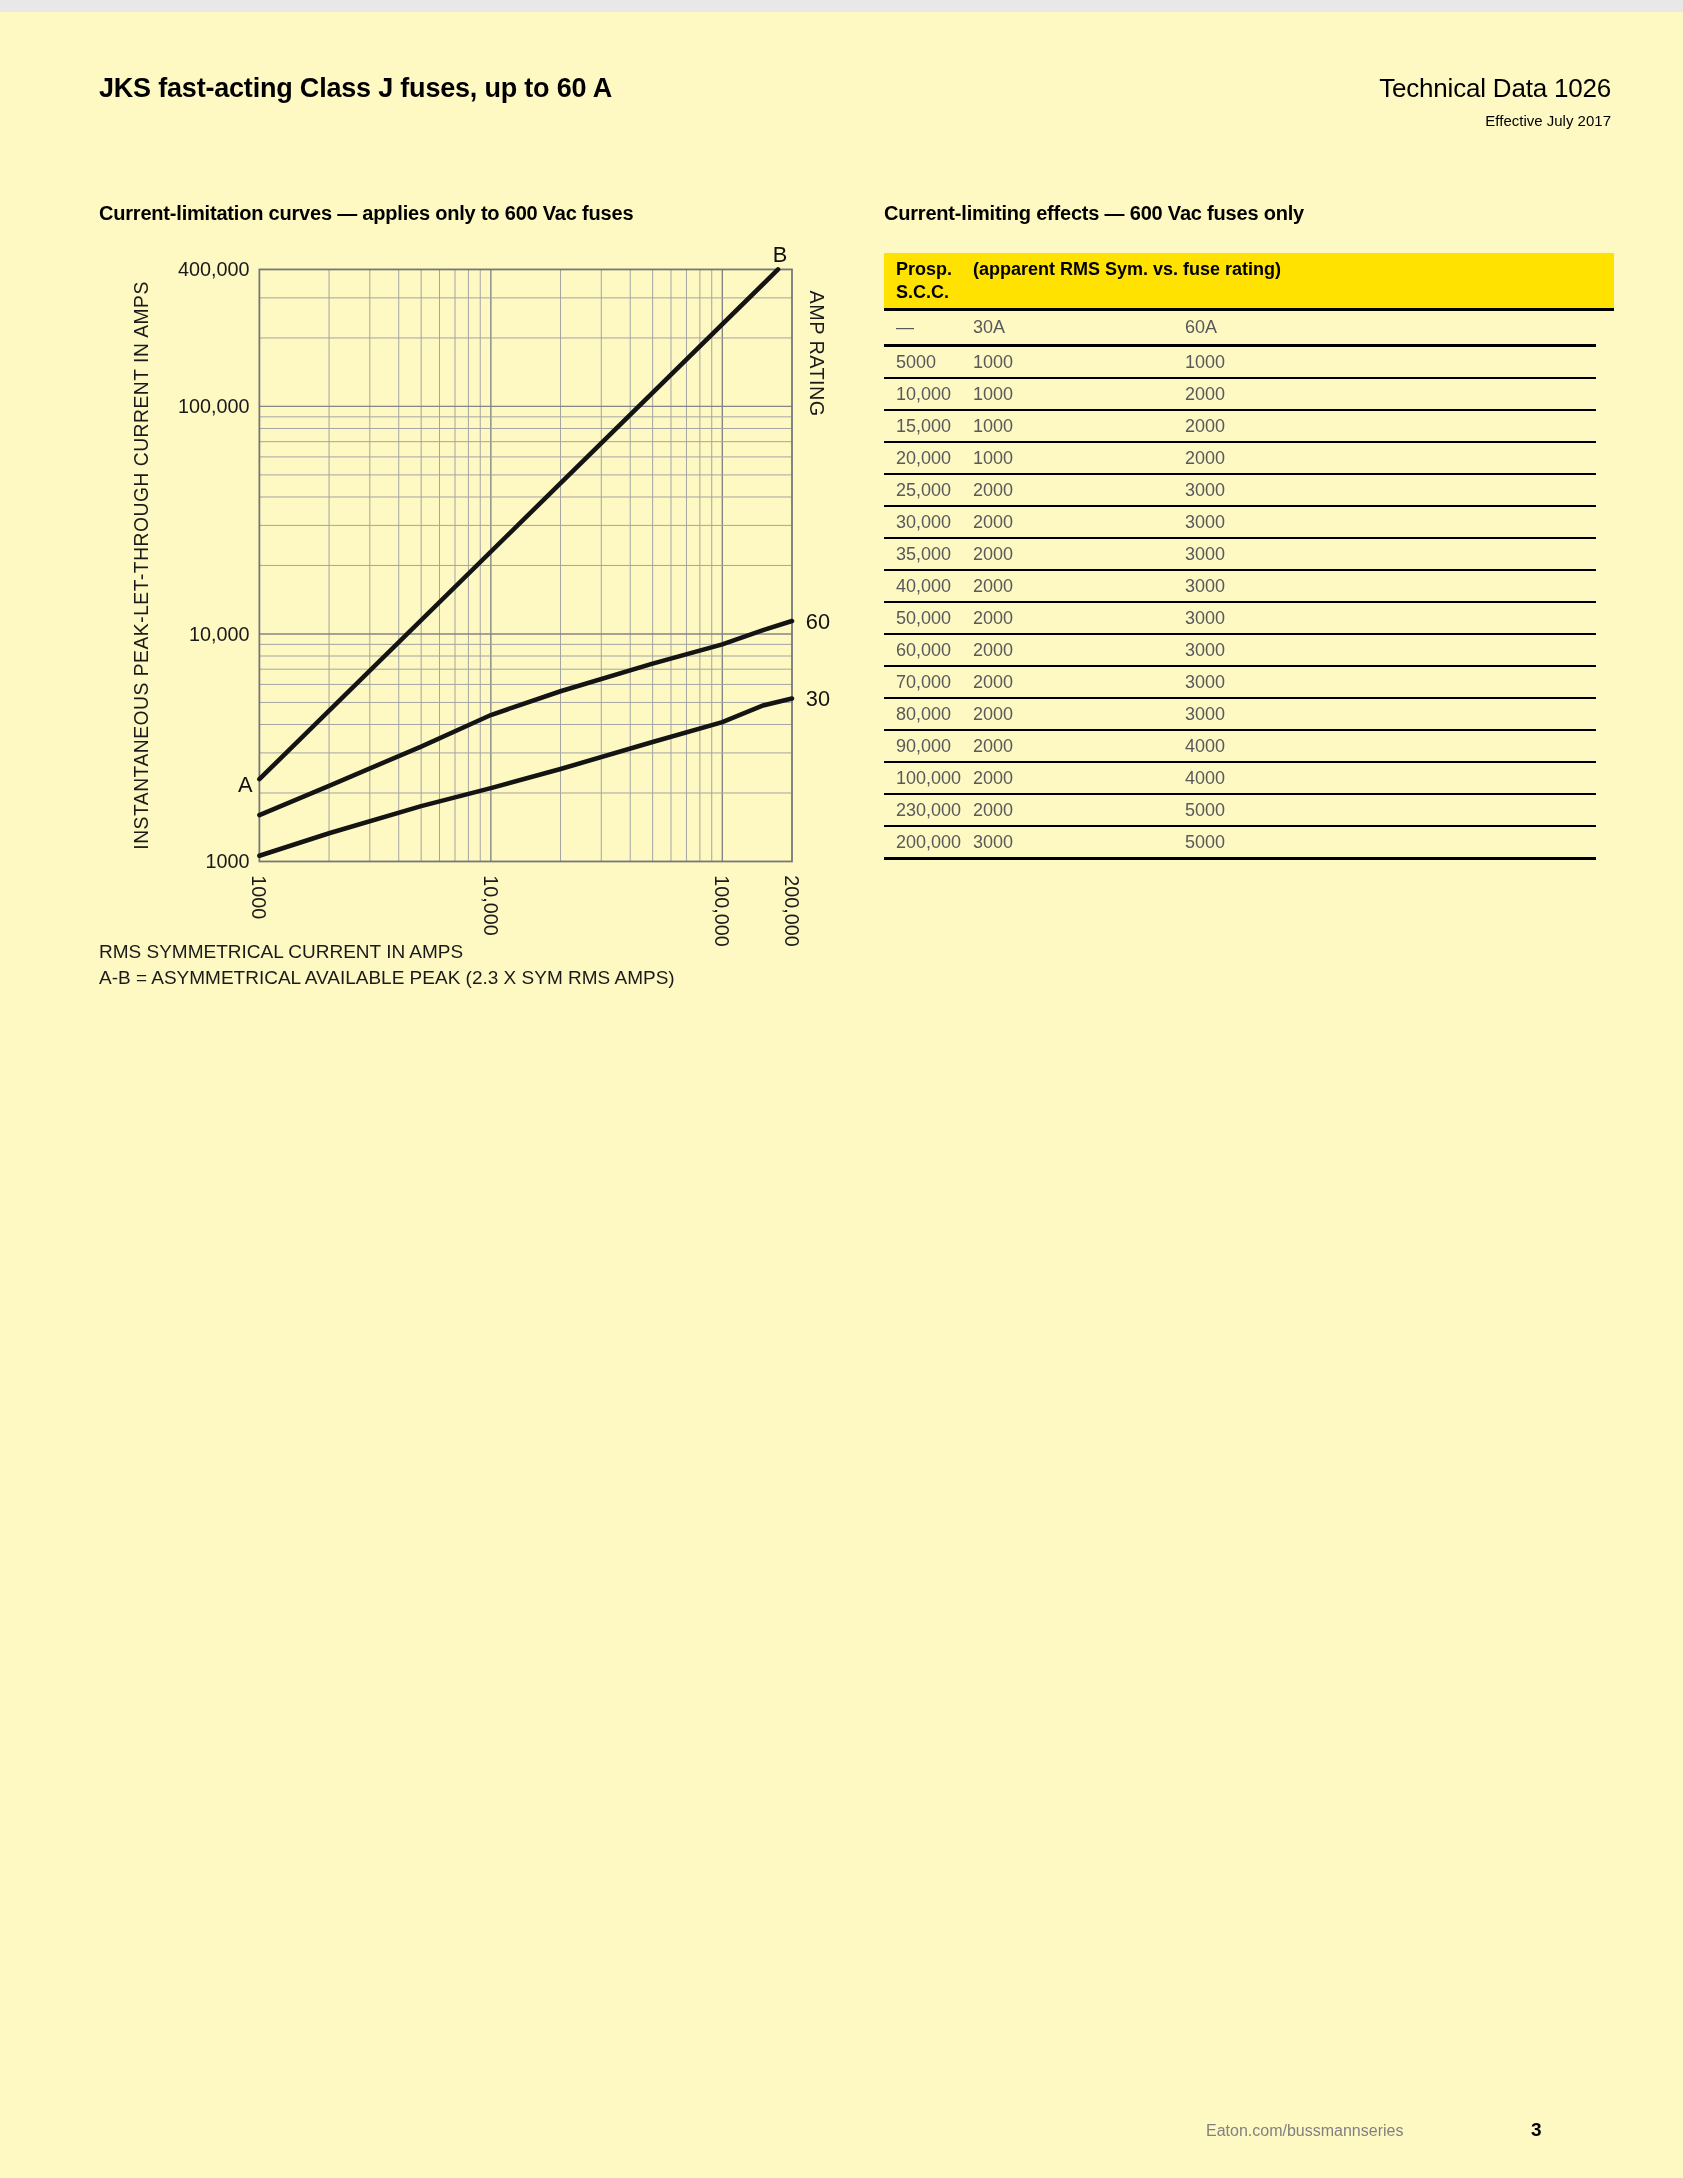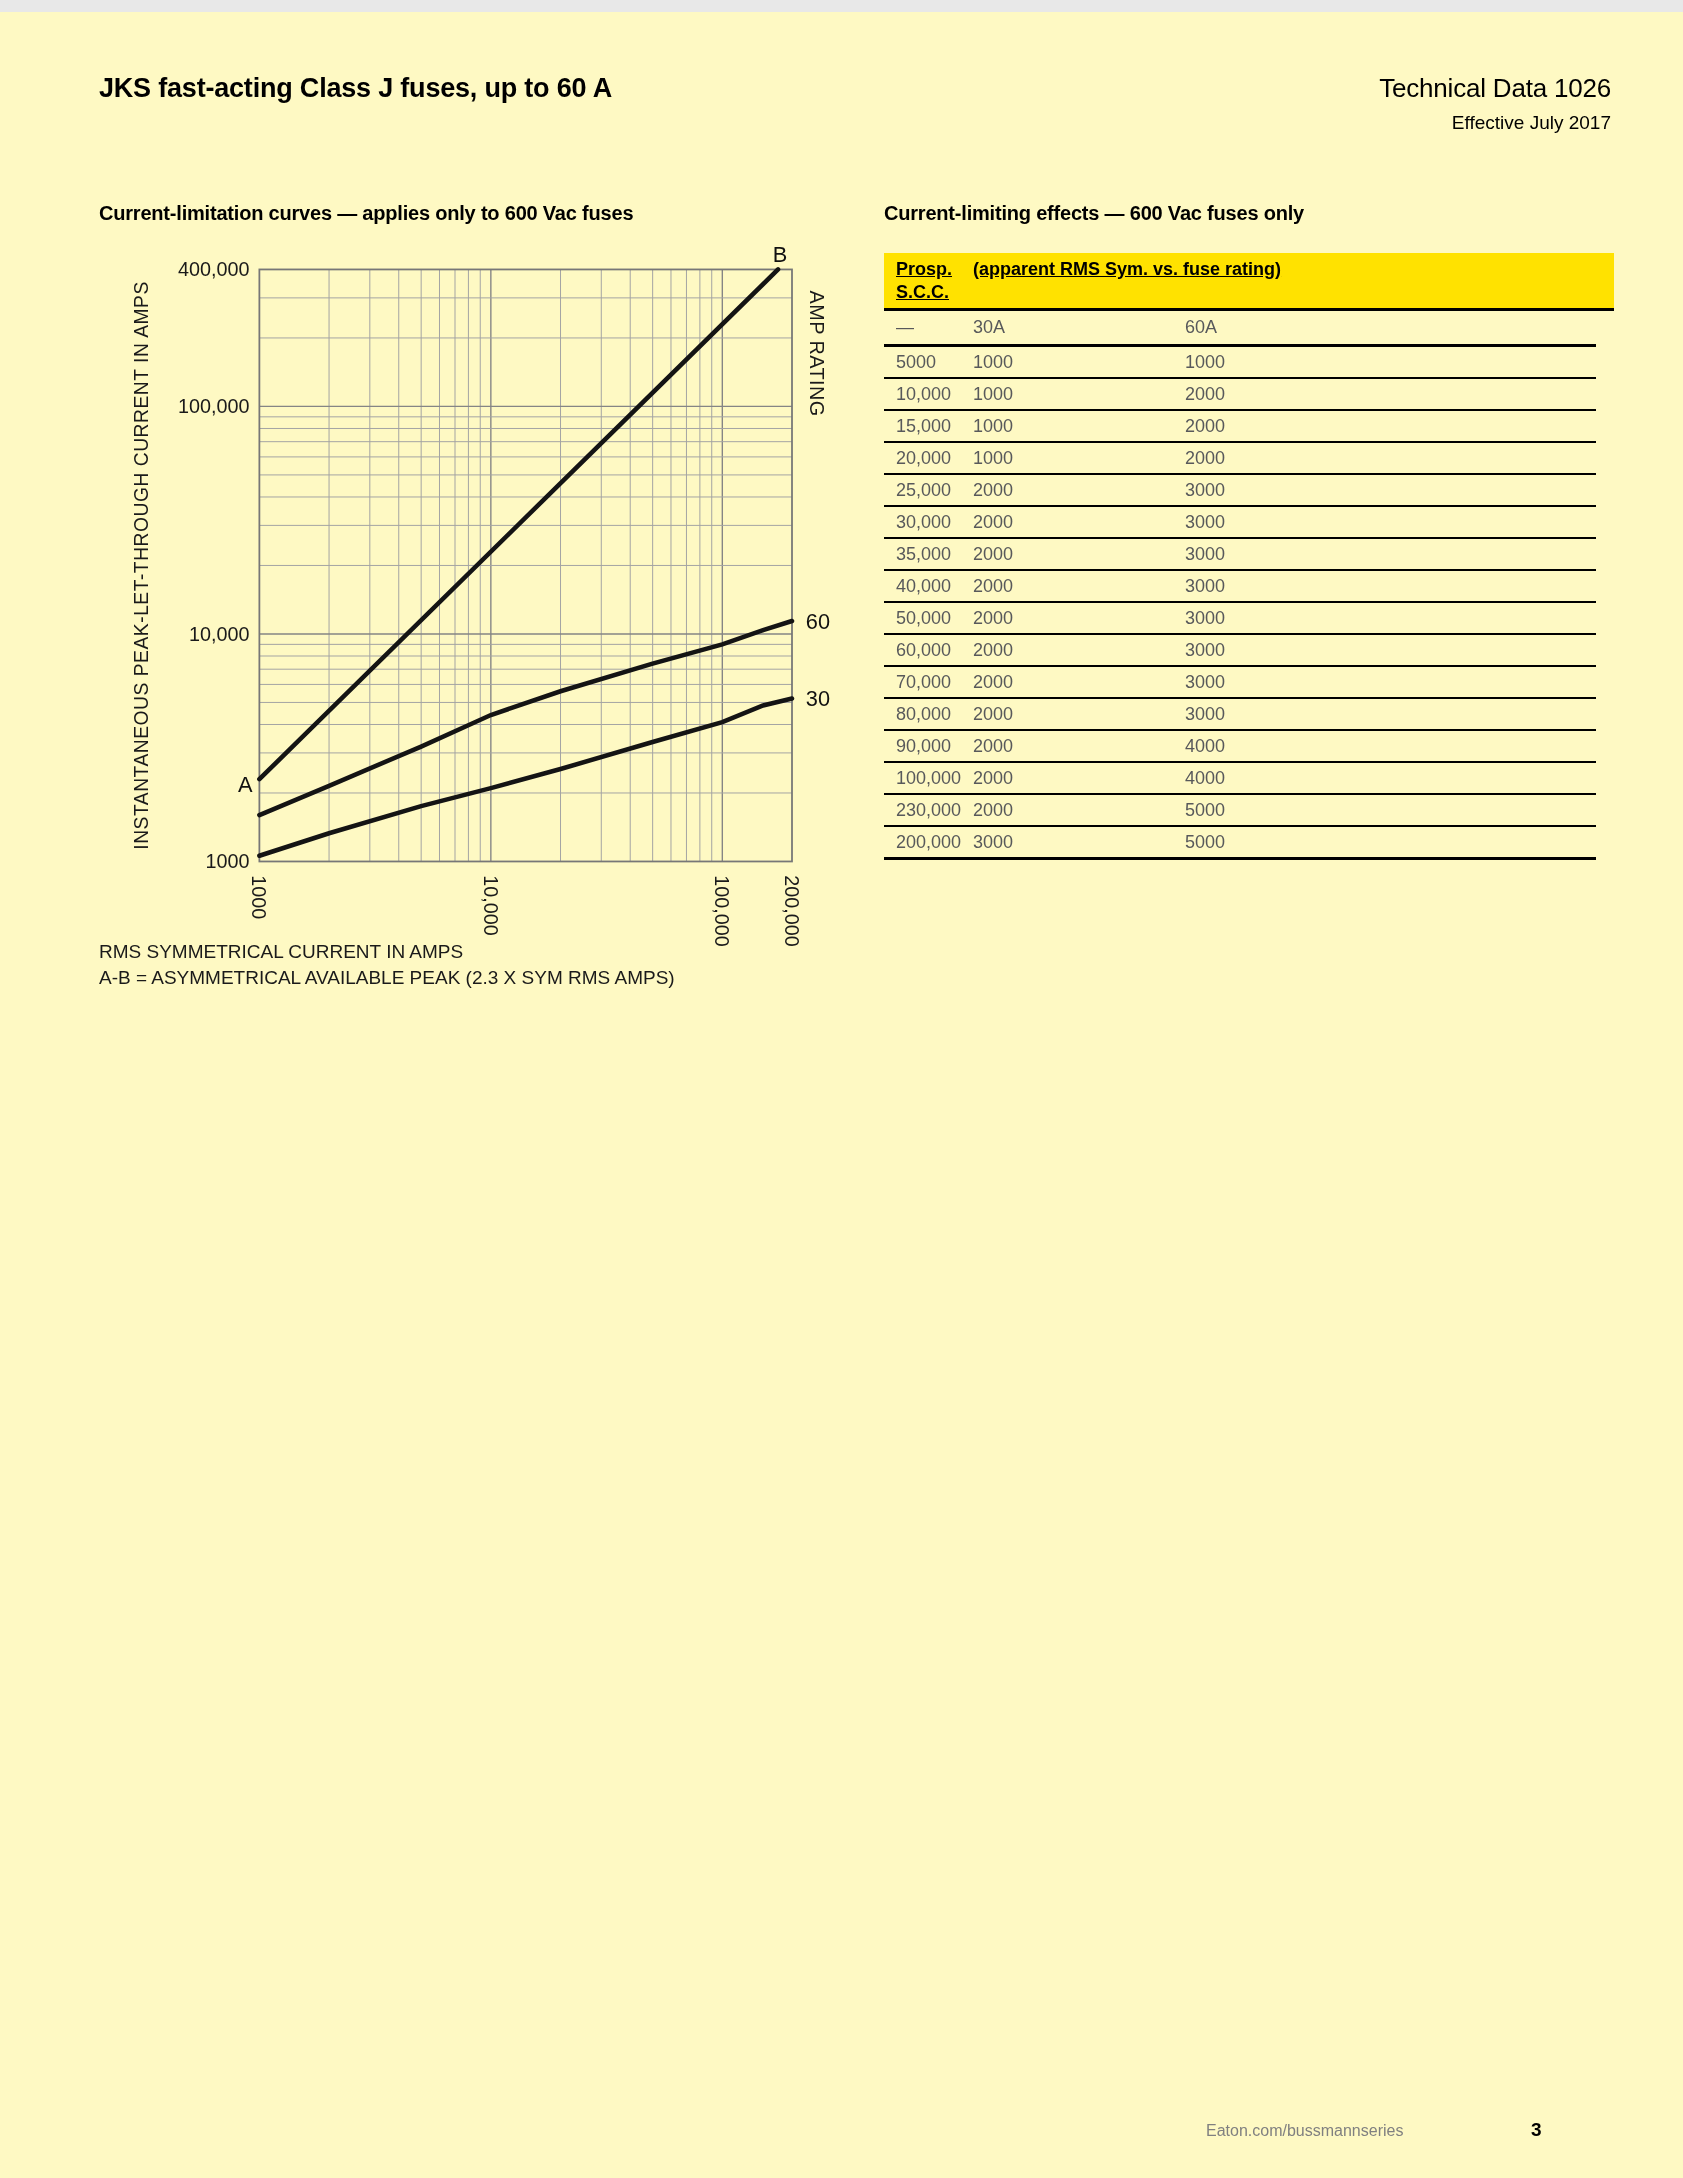--- a/index.html
+++ b/index.html
@@ -4,21 +4,21 @@
 <style>
   html,body{margin:0;padding:0;background:#e8e8e8;}
   .page{
     position:relative;width:1683px;height:2178px;background:#fef9c3;
     font-family:"Liberation Sans", sans-serif;color:#000;overflow:hidden;margin:12px auto;
   }
   
   .doc-title{position:absolute;left:99px;top:61px;font-size:27px;font-weight:700;letter-spacing:-0.2px;}
   .doc-meta{position:absolute;right:72px;top:61px;text-align:right;}
   .doc-number{font-size:26px;font-weight:400;letter-spacing:-0.2px;}
-  .doc-effective{font-size:19px;margin-top:8px;}
+  .doc-effective{font-size:15px;margin-top:8px;}
   
   .section-title{position:absolute;top:190px;font-size:20px;font-weight:700;letter-spacing:-0.2px;}
   .section-title.left{left:99px;}
   .section-title.right{left:884px;}
   
   #chart-svg{position:absolute;left:0;top:0;}
   .chart-captions{position:absolute;left:99px;top:927px;width:792px;text-align:left;font-size:19px;line-height:26px;color:#1a1a1a;}
   
   .cl-table{position:absolute;left:884px;top:241px;width:712px;}
   .cl-head{background:#FFE200;display:flex;align-items:flex-start;padding:5px 0 4px 0;min-height:45px;border-bottom:3px solid #000;width:730px;}
@@ -106,21 +106,21 @@
       <text x="150" y="559" text-anchor="middle" transform="rotate(-90 150 559)" font-size="19.5" fill="#1a1a1a" letter-spacing="0.5">INSTANTANEOUS PEAK-LET-THROUGH CURRENT IN AMPS</text>
       <text x="818" y="345" text-anchor="middle" transform="rotate(90 818 345)" font-size="20" fill="#1a1a1a" letter-spacing="0.5">AMP RATING</text>
     </svg>
 
   <div class="chart-captions">
     <div>RMS SYMMETRICAL CURRENT IN AMPS</div>
     <div>A-B = ASYMMETRICAL AVAILABLE PEAK (2.3 X SYM RMS AMPS)</div>
   </div>
 
   <div class="cl-table">
-    <div class="cl-head" style="background: rgb(255, 226, 0); text-decoration: underline;">
+    <div class="cl-head" style="background: rgb(255, 226, 0);">
       <div class="c1">
         <div>Prosp.</div>
         <div>S.C.C.</div>
       </div>
       <div class="c2">
         <div>(apparent RMS Sym. vs. fuse rating)</div>
       </div>
     </div>
     <div id="table-body">
         <div class="cl-subrow">

